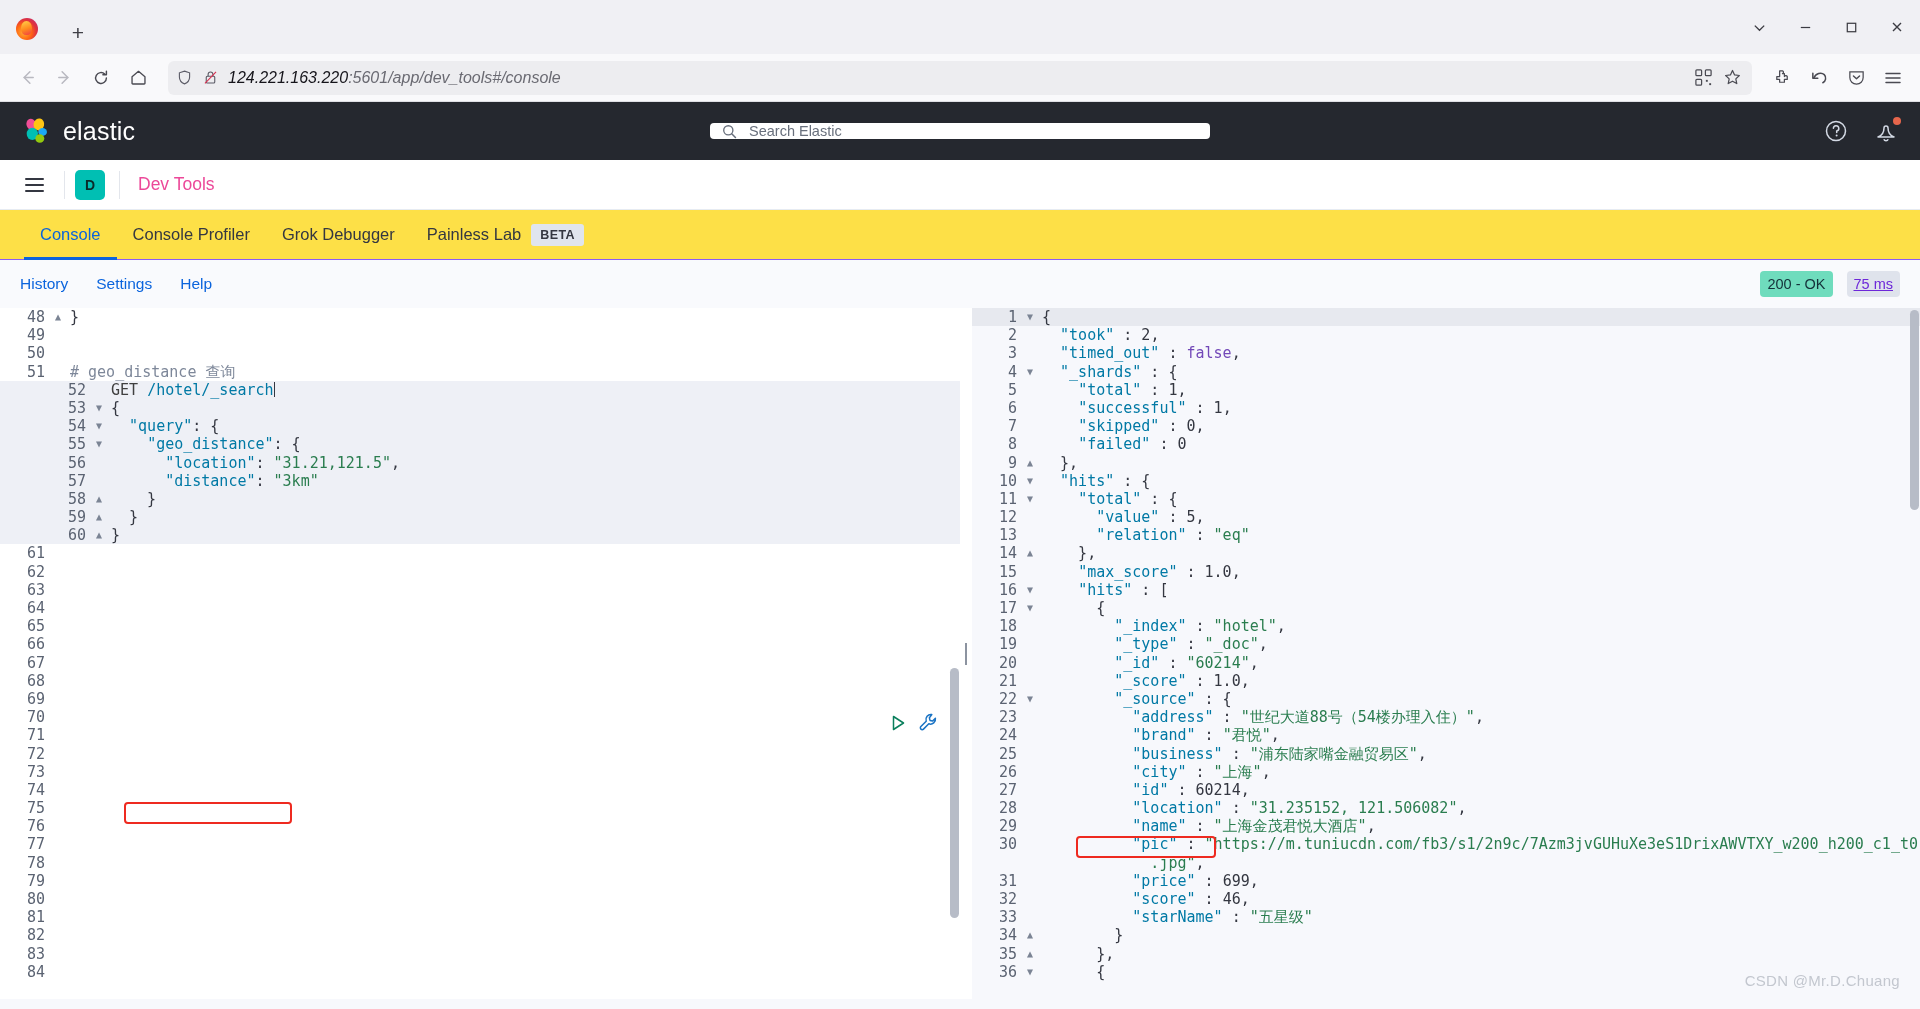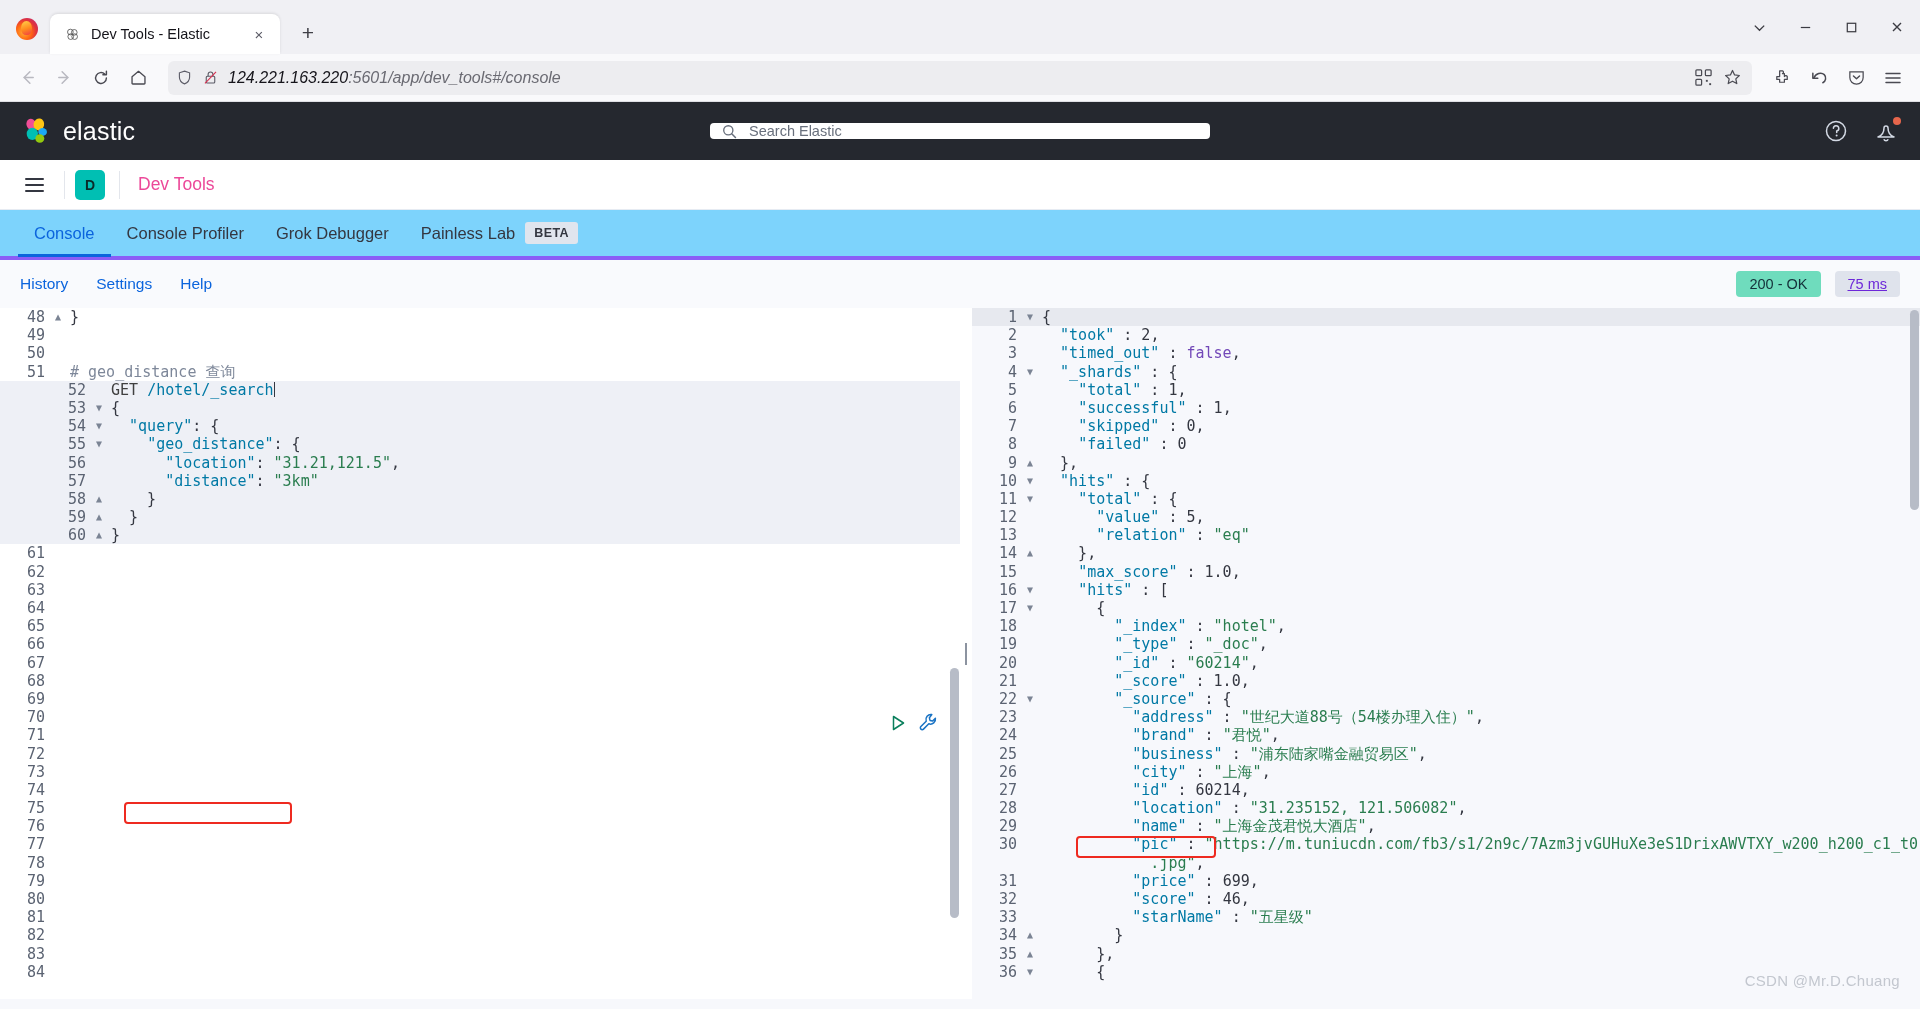--- a/index.html
+++ b/index.html
@@ -110,22 +110,22 @@
   .nav-sep { width: 1px; height: 28px; background: #e3e6ec; margin: 0 10px; }
   .app-badge {
     width: 30px; height: 30px; border-radius: 5px; background: #00BFB3;
     color: #0a2b2a; font-size: 14px; font-weight: 700;
     display: flex; align-items: center; justify-content: center;
   }
   .app-title { font-size: 17.5px; color: #ec4899; margin-left: 22px; }
 
   
   .tabbar {
-    height: 50px; background: #7dd3fc; display: flex; align-items: stretch;
-    padding: 0 18px; flex: 0 0 50px; border-bottom: 4px solid #8b5cf6;
+    height: 50px; background: #fde047; display: flex; align-items: stretch;
+    padding: 0 24px; flex: 0 0 50px; border-bottom: 1px solid #8b5cf6;
   }
   .tab-item {
     display: flex; align-items: center; gap: 10px; padding: 0 16px;
     font-size: 16.5px; color: #343741; position: relative;
   }
   .tab-item.active { color: #0b64dd; }
   .tab-item.active::after {
     content: ""; position: absolute; left: 0; right: 0; bottom: -1px;
     height: 3px; background: #0b64dd;
   }
@@ -135,21 +135,21 @@
   }
 
   
   .console-toolbar {
     height: 48px; background: #f9fafd; display: flex; align-items: center;
     padding: 0 20px; gap: 28px; flex: 0 0 48px; text-align: center;
   }
   .tb-link { font-size: 15.5px; color: #0b64dd; }
   .tb-right { margin-left: auto; display: flex; align-items: center; gap: 14px; }
   .badge {
-    border-radius: 4px; font-size: 14.5px; padding: 5px 13px; white-space: nowrap;
+    border-radius: 4px; font-size: 14.5px; padding: 5px 7px; white-space: nowrap;
   }
   .badge-ok { background: #6fdcbd; color: #14313a; }
   .badge-ms { background: #dfe3ec; color: #6d28d9; text-decoration: underline; }
 
   
   .split { flex: 1; display: flex; min-height: 0; position: relative; background: #fff; }
   .pane { position: relative; overflow: hidden; }
   .pane-left { width: 960px; background: #fff; border-right: 0; }
   .pane-right { flex: 1; background: #f7f8fc; }
 
@@ -217,32 +217,20 @@
     height: 10px; background: #f7f8fc; flex: 0 0 10px;
   }
 </style>
 </head>
 <body>
 
 <div class="browser">
 
   <div class="tabstrip">
     <div class="ff-logo"></div>
-    <div class="tab">
-      <svg class="tab-fav" viewBox="0 0 24 24">
-        <g fill="none" stroke="#555" stroke-width="1.2">
-          <circle cx="9" cy="8.5" r="4"></circle>
-            <circle cx="14.5" cy="9" r="4"></circle>
-          <circle cx="9.5" cy="15" r="4"></circle>
-            <circle cx="15" cy="15" r="4"></circle>
-        </g>
-      </svg>
-      <span class="tab-title">Dev Tools - Elastic</span>
-      <span class="tab-close">×</span>
-    </div>
     <div class="newtab">+</div>
     <div class="winctl">
       <div>
         <svg width="15" height="15" viewBox="0 0 16 16">
             <path d="M3 6l5 5 5-5" fill="none" stroke="currentColor" stroke-width="1.4"></path>
           </svg>
       </div>
       <div>
         <svg width="15" height="15" viewBox="0 0 16 16">
             <path d="M3 8h10" stroke="currentColor" stroke-width="1.3"></path>

